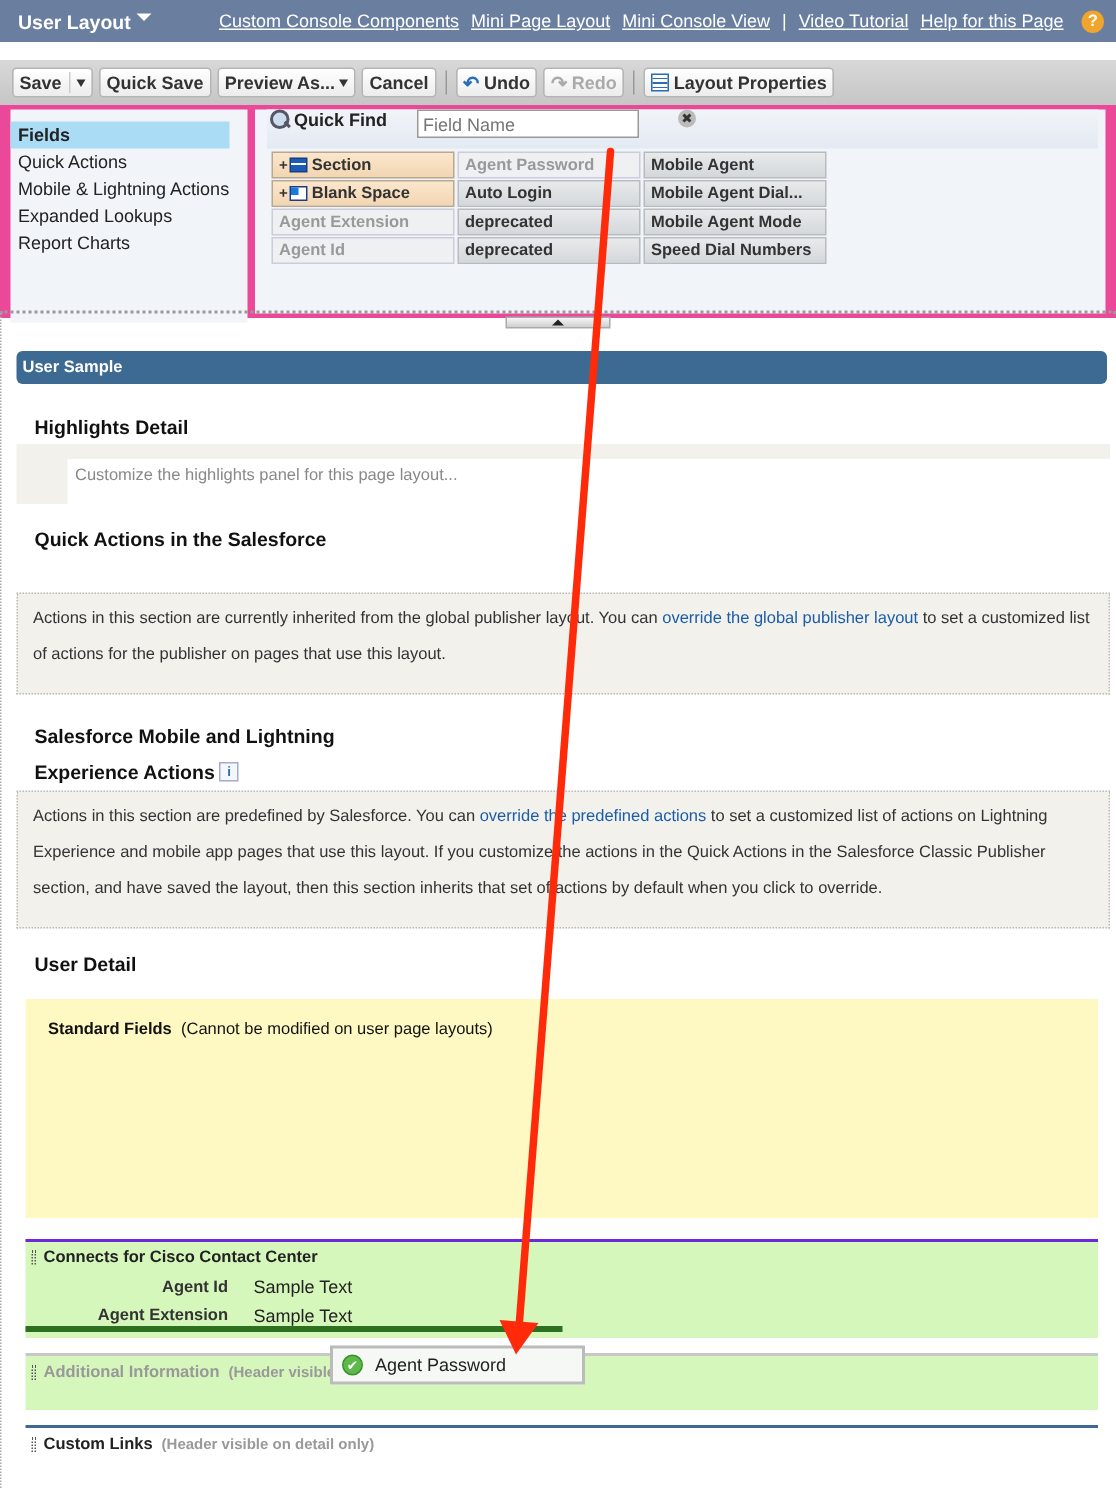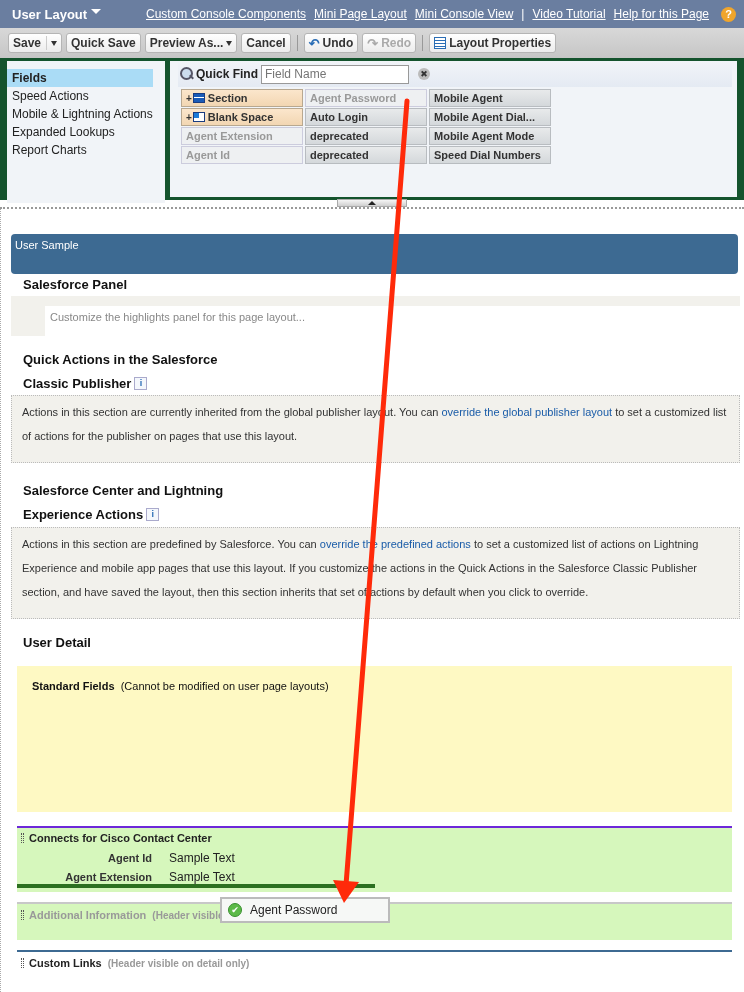--- a/index.html
+++ b/index.html
@@ -8,58 +8,58 @@
   
   .topbar { position: absolute; left: 0; top: 0; width: 744px; height: 28px; background: #6a7ea0; display: flex; align-items: center; padding: 0 8px 0 12px; }
   .topbar .title { color: #fff; font-weight: bold; font-size: 13px; display: flex; align-items: flex-start; gap: 4px; cursor: pointer; }
   .topbar .title .caret { width: 0; height: 0; border-left: 5px solid transparent; border-right: 5px solid transparent; border-top: 5px solid #fff; margin-top: 2px; }
   .topbar .links { margin-left: auto; display: flex; align-items: center; gap: 8px; font-size: 12px; }
   .topbar .links a { color: #fff; text-decoration: underline; cursor: pointer; }
   .topbar .links .sep { color: #fff; }
   .help-icon { width: 15px; height: 15px; border-radius: 50%; background: #f0a52c; color: #fff; font-weight: bold; font-size: 11px; display: inline-flex; align-items: center; justify-content: center; margin-left: 4px; }
 
   
-  .palette { position: absolute; left: 0; top: 28px; width: 744px; height: 172px; background: #14532d; }
+  .palette { position: absolute; left: 0; top: 40px; width: 744px; height: 172px; background: #ec4899; }
   .toolbar { position: absolute; left: 0; top: 0; width: 744px; height: 30px; background: linear-gradient(#d8d8d8, #c6c6c6); display: flex; align-items: center; padding-left: 8px; gap: 4px; }
   .tbtn { height: 20px; background: linear-gradient(#fff, #ececec); border: 1px solid #b5b5b5; border-radius: 3px; font-size: 12px; font-weight: bold; color: #333; display: inline-flex; align-items: center; padding: 0 4px; cursor: pointer; gap: 3px; }
   .tbtn.disabled { color: #aaa; }
   .tbtn .split { border-left: 1px solid #ccc; height: 14px; margin-left: 2px; padding-left: 4px; display: flex; align-items: center; }
   .tri-down { width: 0; height: 0; border-left: 3.5px solid transparent; border-right: 3.5px solid transparent; border-top: 5px solid #333; }
   .tsep { width: 1px; height: 16px; background: #999; margin: 0 2px; }
   .undo-icon, .redo-icon { font-size: 13px; color: #2a6db5; }
   .redo-icon { color: #aaa; }
   .props-icon { width: 12px; height: 12px; border: 1px solid #2a6db5; background: repeating-linear-gradient(#fff 0 2px, #2a6db5 2px 3px); }
 
   
   .pal-left { position: absolute; left: 7px; top: 33px; width: 158px; height: 142px; background: #f1f4f8; }
   .pal-left .item { display: block; height: 18px; line-height: 18px; padding-left: 5px; font-size: 12px; color: #222; cursor: pointer; }
   .pal-left .item.active { background: #aadcf6; font-weight: bold; width: 146px; margin-left: 0; }
   .pal-right { position: absolute; left: 170px; top: 33px; width: 567px; height: 136px; background: #f1f4f8; }
-  .qf-row { position: absolute; left: 8px; top: 0; width: 554px; height: 26px; background: linear-gradient(#f1f4f8, #e4eaf3); display: flex; align-items: center; gap: 3px; padding-left: 2px; }
+  .qf-row { position: absolute; left: 8px; top: 0; width: 554px; height: 26px; background: linear-gradient(#f1f4f8, #e4eaf3); display: flex; align-items: flex-start; gap: 20px; padding-left: 2px; }
   .qf-label { font-weight: bold; font-size: 12px; display: flex; align-items: center; gap: 2px; }
   .mag-icon { width: 14px; height: 14px; position: relative; display: inline-block; }
   .mag-icon::before { content: ""; position: absolute; left: 0; top: 0; width: 9px; height: 9px; border: 2px solid #556; border-radius: 50%; background: #cde; }
   .mag-icon::after { content: ""; position: absolute; left: 9px; top: 9px; width: 5px; height: 2px; background: #556; transform: rotate(45deg); }
   .qf-input { width: 148px; height: 19px; border: 1px solid #999; background: #fff; font-size: 12px; padding: 0 3px; color: #888; font-family: "Liberation Sans", sans-serif; }
   .clear-icon { width: 12px; height: 12px; border-radius: 50%; background: #bbb; color: #333; font-size: 9px; display: inline-flex; align-items: center; justify-content: center; margin-left: 6px; cursor: pointer; }
   .fgrid { position: absolute; left: 11px; top: 28px; display: grid; grid-template-columns: 122px 122px 122px; column-gap: 2px; row-gap: 1px; }
   .fbtn { height: 18px; border: 1px solid #b8bcc0; background: linear-gradient(#e8eaeb, #d4d8db); font-size: 11px; font-weight: bold; color: #333; display: flex; align-items: center; padding-left: 4px; cursor: grab; white-space: nowrap; overflow: hidden; }
   .fbtn.used { background: #eef0f2; color: #999; border-color: #ccd; }
   .fbtn.special { background: linear-gradient(#fbe6cc, #f2d6b2); border-color: #b8a890; color: #333; }
   .sec-icon { width: 12px; height: 10px; border: 1px solid #1a3c80; background: linear-gradient(#1a5bb8 0 3px, #fff 3px 4px, #1a5bb8 4px); margin-right: 3px; }
   .blank-icon { width: 12px; height: 10px; border: 1px solid #1a3c80; background: #fff; margin-right: 3px; position: relative; }
   .blank-icon::before { content: ""; position: absolute; left: 0; top: 0; width: 5px; height: 5px; background: #1a7ad8; }
   .plus { font-size: 10px; margin-right: 1px; }
   .collapse-handle { position: absolute; left: 337px; top: 171px; width: 70px; height: 8px; background: linear-gradient(#f5f5f5, #cfcfcf); border: 1px solid #aaa; display: flex; align-items: center; justify-content: center; cursor: pointer; }
   .tri-up { width: 0; height: 0; border-left: 4px solid transparent; border-right: 4px solid transparent; border-bottom: 4px solid #222; }
   .dotted-line { position: absolute; left: 0; top: 207px; width: 744px; border-top: 2px dotted #999; }
   .left-dots { position: absolute; left: 0; top: 209px; height: 783px; border-left: 1px dotted #aaa; }
 
   
-  .usample { position: absolute; left: 11px; top: 234px; width: 727px; height: 40px; background: #3d6a92; border-radius: 4px; color: #fff; font-weight: normal; font-size: 11px; line-height: 22px; padding-left: 4px; }
+  .usample { position: absolute; left: 11px; top: 234px; width: 727px; height: 22px; background: #3d6a92; border-radius: 4px; color: #fff; font-weight: bold; font-size: 11px; line-height: 22px; padding-left: 4px; }
   .h2 { position: absolute; left: 23px; font-size: 13px; font-weight: bold; color: #111; }
   .hl-panel { position: absolute; left: 11px; top: 296px; width: 729px; height: 40px; background: #f2f1ec; }
   .hl-inner { position: absolute; left: 10px; top: 10px; width: 707px; height: 36px; background: #fff; color: #888; font-size: 11px; line-height: 22px; padding-left: 5px; margin-left: 24px; }
   .info-icon { display: inline-block; width: 13px; height: 13px; border: 1px solid #aac; background: #f4f7fc; color: #2a6db5; font-size: 9px; text-align: center; line-height: 11px; font-weight: bold; vertical-align: 2px; margin-left: 3px; cursor: pointer; }
   .grey-box { position: absolute; left: 11px; width: 729px; background: #f2f1ec; border: 1px dotted #bbb; font-size: 11px; color: #333; line-height: 24px; padding: 4px 10px; }
   .grey-box a { color: #1a5ca8; text-decoration: none; cursor: pointer; }
   .std-fields { position: absolute; left: 17px; top: 666px; width: 715px; height: 146px; background: #fef9c3; padding: 14px 15px; font-size: 11px; color: #111; }
   .std-fields b { font-size: 11px; }
   .section-box { position: absolute; left: 17px; width: 715px; background: #d6f7bc; }
   .sec-title { font-weight: bold; font-size: 11px; color: #222; display: flex; align-items: center; padding-left: 4px; height: 20px; }
@@ -118,21 +118,21 @@
     <span class="tsep"></span>
     <div class="tbtn">
       <span class="props-icon"></span>
       <span>Layout Properties</span>
     </div>
   </div>
 
   <div class="pal-left">
     <div style="height:8px"></div>
     <span class="item active">Fields</span>
-    <span class="item">Speed Actions</span>
+    <span class="item">Quick Actions</span>
     <span class="item">Mobile &amp; Lightning Actions</span>
     <span class="item">Expanded Lookups</span>
     <span class="item">Report Charts</span>
   </div>
 
   <div class="pal-right">
     <div class="qf-row">
       <span class="qf-label">
         <span class="mag-icon"></span>
         <span>Quick Find</span>
@@ -165,35 +165,34 @@
   </div>
   <div class="collapse-handle">
     <span class="tri-up"></span>
   </div>
 </div>
 <div class="dotted-line"></div>
 <div class="left-dots"></div>
 
 <div class="usample">User Sample</div>
 
-<div class="h2" style="top:277px">Salesforce Panel</div>
+<div class="h2" style="top:277px">Highlights Detail</div>
 <div class="hl-panel">
   <div class="hl-inner">Customize the highlights panel for this page layout...</div>
 </div>
 
 <div class="h2" style="top:348px; line-height:24px">
   <div>Quick Actions in the Salesforce</div>
-  <div><span>Classic Publisher</span><span class="info-icon">i</span></div>
 </div>
 <div class="grey-box" style="top:395px; height:68px">
   <span>Actions in this section are currently inherited from the global publisher layout. You can </span><a>override the global publisher layout</a><span> to set a customized list of actions for the publisher on pages that use this layout.</span>
 </div>
 
 <div class="h2" style="top:479px; line-height:24px">
-  <div>Salesforce Center and Lightning</div>
+  <div>Salesforce Mobile and Lightning</div>
   <div><span>Experience Actions</span><span class="info-icon">i</span></div>
 </div>
 <div class="grey-box" style="top:527px; height:92px">
   <span>Actions in this section are predefined by Salesforce. You can </span><a>override the predefined actions</a><span> to set a customized list of actions on Lightning Experience and mobile app pages that use this layout. If you customize the actions in the Quick Actions in the Salesforce Classic Publisher section, and have saved the layout, then this section inherits that set of actions by default when you click to override.</span>
 </div>
 
 <div class="h2" style="top:635px">User Detail</div>
 <div class="std-fields">
   <b>Standard Fields</b>&nbsp;
   <span>(Cannot be modified on user page layouts)</span>

